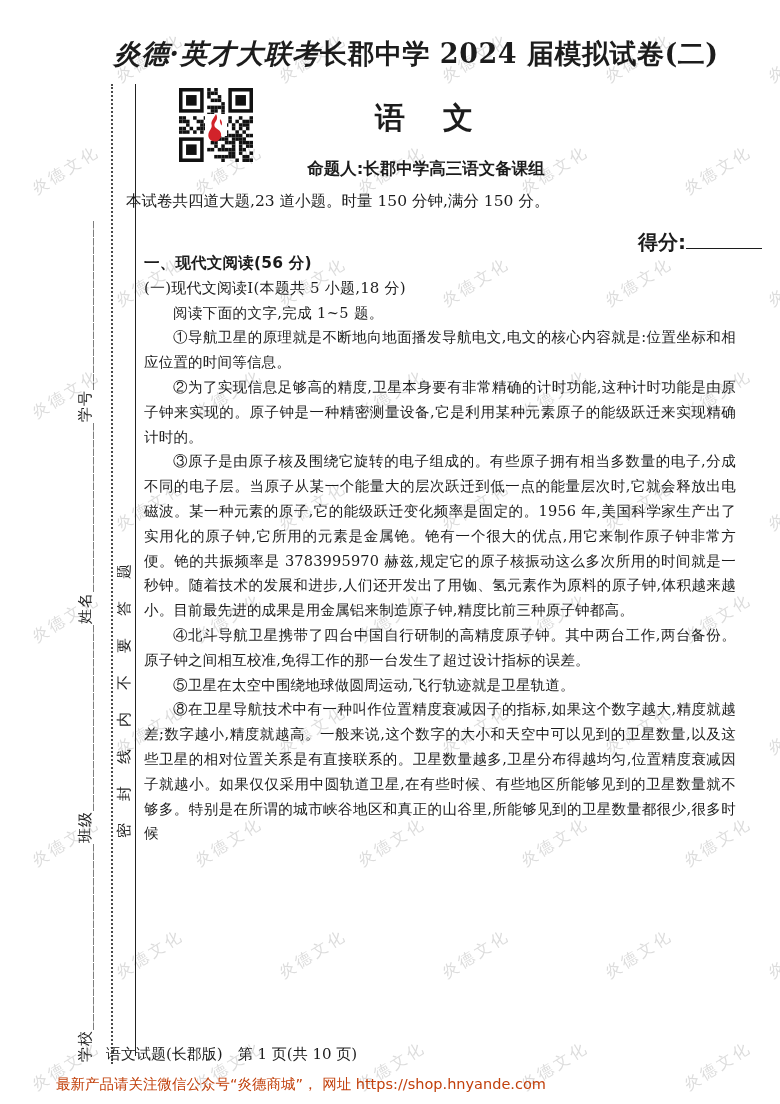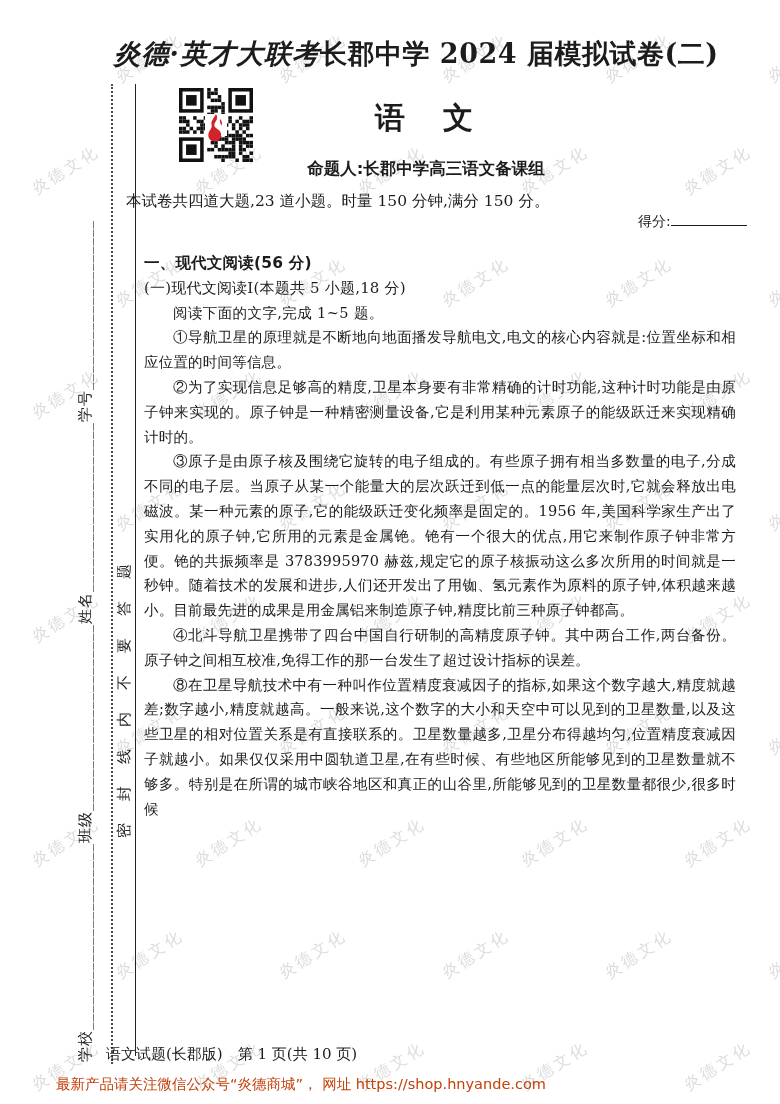--- a/index.html
+++ b/index.html
@@ -33,21 +33,21 @@
   .setter-line{
     position:absolute;left:110px;top:158px;width:600px;text-align:center;
     font-family:"DejaVu Sans","Liberation Sans",sans-serif;
     font-size:16.5px;font-weight:bold;
   }
   .paper-info{
     position:absolute;left:110px;top:191px;width:600px;
     font-size:15.5px;
   }
   .score-line{
-    position:absolute;left:622px;top:211px;font-size:14px;font-weight:normal;
+    position:absolute;left:622px;top:229px;font-size:20px;font-weight:bold;
     font-family:"DejaVu Sans","Liberation Sans",sans-serif;white-space:nowrap;
   }
   .score-blank{
     display:inline-block;width:76px;height:14px;border-bottom:1.5px solid #1c1c1c;
     vertical-align:baseline;
   }
   
   .qr{position:absolute;left:163px;top:88px;width:74px;height:74px;}
   
   .seal-dotted{
@@ -306,20 +306,21 @@
     <div class="seal-text">密封线内不要答题</div>
 
     <div class="text-block">
       <h1>一、现代文阅读(56 分)</h1>
       <h2>(一)现代文阅读Ⅰ(本题共 5 小题,18 分)</h2>
       <p class="instr">阅读下面的文字,完成 1~5 题。</p>
       <p>①导航卫星的原理就是不断地向地面播发导航电文,电文的核心内容就是:位置坐标和相应位置的时间等信息。</p>
       <p>②为了实现信息足够高的精度,卫星本身要有非常精确的计时功能,这种计时功能是由原子钟来实现的。原子钟是一种精密测量设备,它是利用某种元素原子的能级跃迁来实现精确计时的。</p>
       <p>③原子是由原子核及围绕它旋转的电子组成的。有些原子拥有相当多数量的电子,分成不同的电子层。当原子从某一个能量大的层次跃迁到低一点的能量层次时,它就会释放出电磁波。某一种元素的原子,它的能级跃迁变化频率是固定的。1956 年,美国科学家生产出了实用化的原子钟,它所用的元素是金属铯。铯有一个很大的优点,用它来制作原子钟非常方便。铯的共振频率是 3783995970 赫兹,规定它的原子核振动这么多次所用的时间就是一秒钟。随着技术的发展和进步,人们还开发出了用铷、氢元素作为原料的原子钟,体积越来越小。目前最先进的成果是用金属铝来制造原子钟,精度比前三种原子钟都高。</p>
       <p>④北斗导航卫星携带了四台中国自行研制的高精度原子钟。其中两台工作,两台备份。原子钟之间相互校准,免得工作的那一台发生了超过设计指标的误差。</p>
+      <p>⑤卫星在太空中围绕地球做圆周运动,飞行轨迹就是卫星轨道。</p>
       <p>⑧在卫星导航技术中有一种叫作位置精度衰减因子的指标,如果这个数字越大,精度就越差;数字越小,精度就越高。一般来说,这个数字的大小和天空中可以见到的卫星数量,以及这些卫星的相对位置关系是有直接联系的。卫星数量越多,卫星分布得越均匀,位置精度衰减因子就越小。如果仅仅采用中圆轨道卫星,在有些时候、有些地区所能够见到的卫星数量就不够多。特别是在所谓的城市峡谷地区和真正的山谷里,所能够见到的卫星数量都很少,很多时候</p>
     </div>
 
     <div class="page-line">语文试题(长郡版)　第 1 页(共 10 页)</div>
     <div class="promo-line">最新产品请关注微信公众号“炎德商城”， 网址 https://shop.hnyande.com</div>
 
   </div>
 </div>
 
 </body></html>

